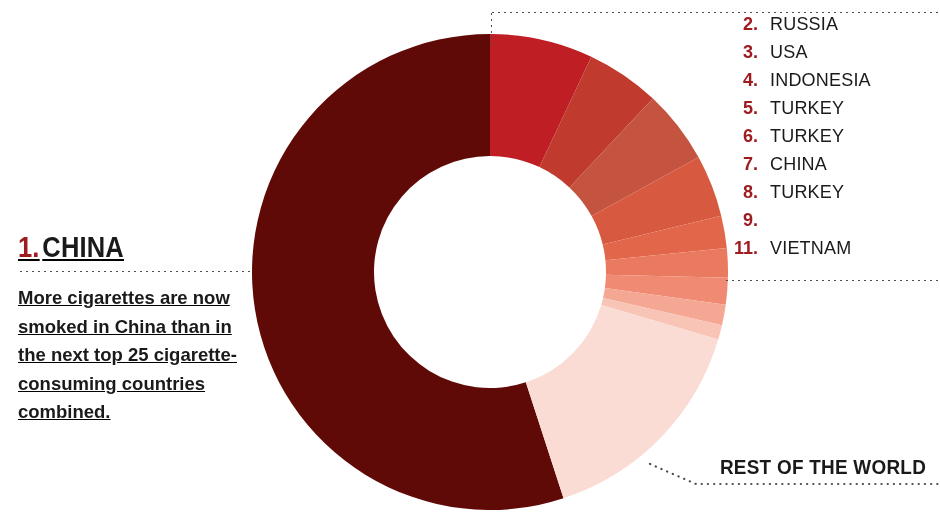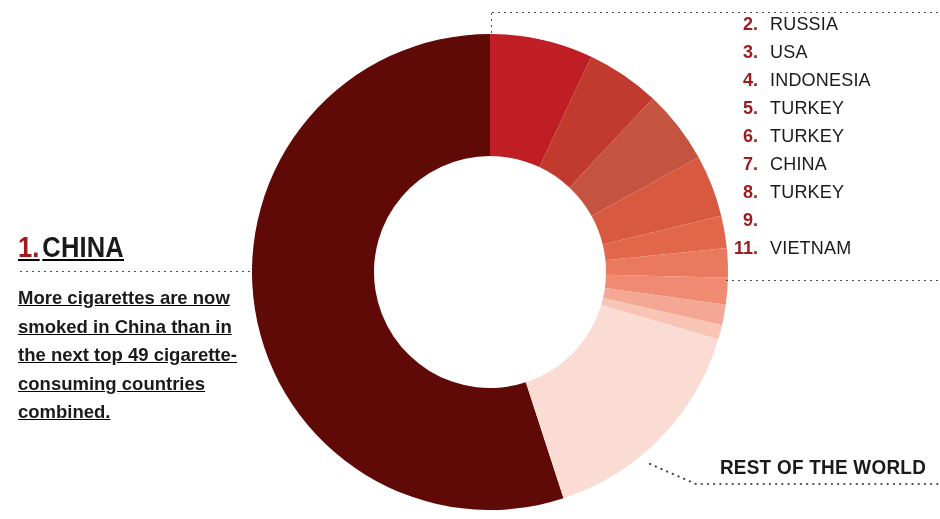--- a/index.html
+++ b/index.html
@@ -175,21 +175,21 @@
         <path d="M 466.19909689862993 305.5956520395336 A 238 238 0 0 1 311.5460446612375 464.3514508782465 L 273.8459713474939 348.3225558902378 A 116 116 0 0 0 349.2230892447104 270.945779985655 Z" fill="#FBDCD5"></path>
       </g>
   </svg>
 </div>
 
 <div id="china-callout">
   <div class="callout-heading">
     <span class="rank-num">1.</span><span class="rank-name">CHINA</span>
   </div>
   <div class="dotted-rule"></div>
-  <div id="china-body">More cigarettes are now smoked in China than in the next top 49 cigarette-consuming countries combined.</div>
+  <div id="china-body">More cigarettes are now smoked in China than in the next top 25 cigarette-consuming countries combined.</div>
 </div>
 
 <div id="legend-top-rule"></div>
 <div id="legend-top-stub"></div>
 <div id="legend-list">
     <div class="legend-row">
       <span class="legend-rank">2.</span>
       <span class="legend-label">RUSSIA</span>
     </div>
     <div class="legend-row">

